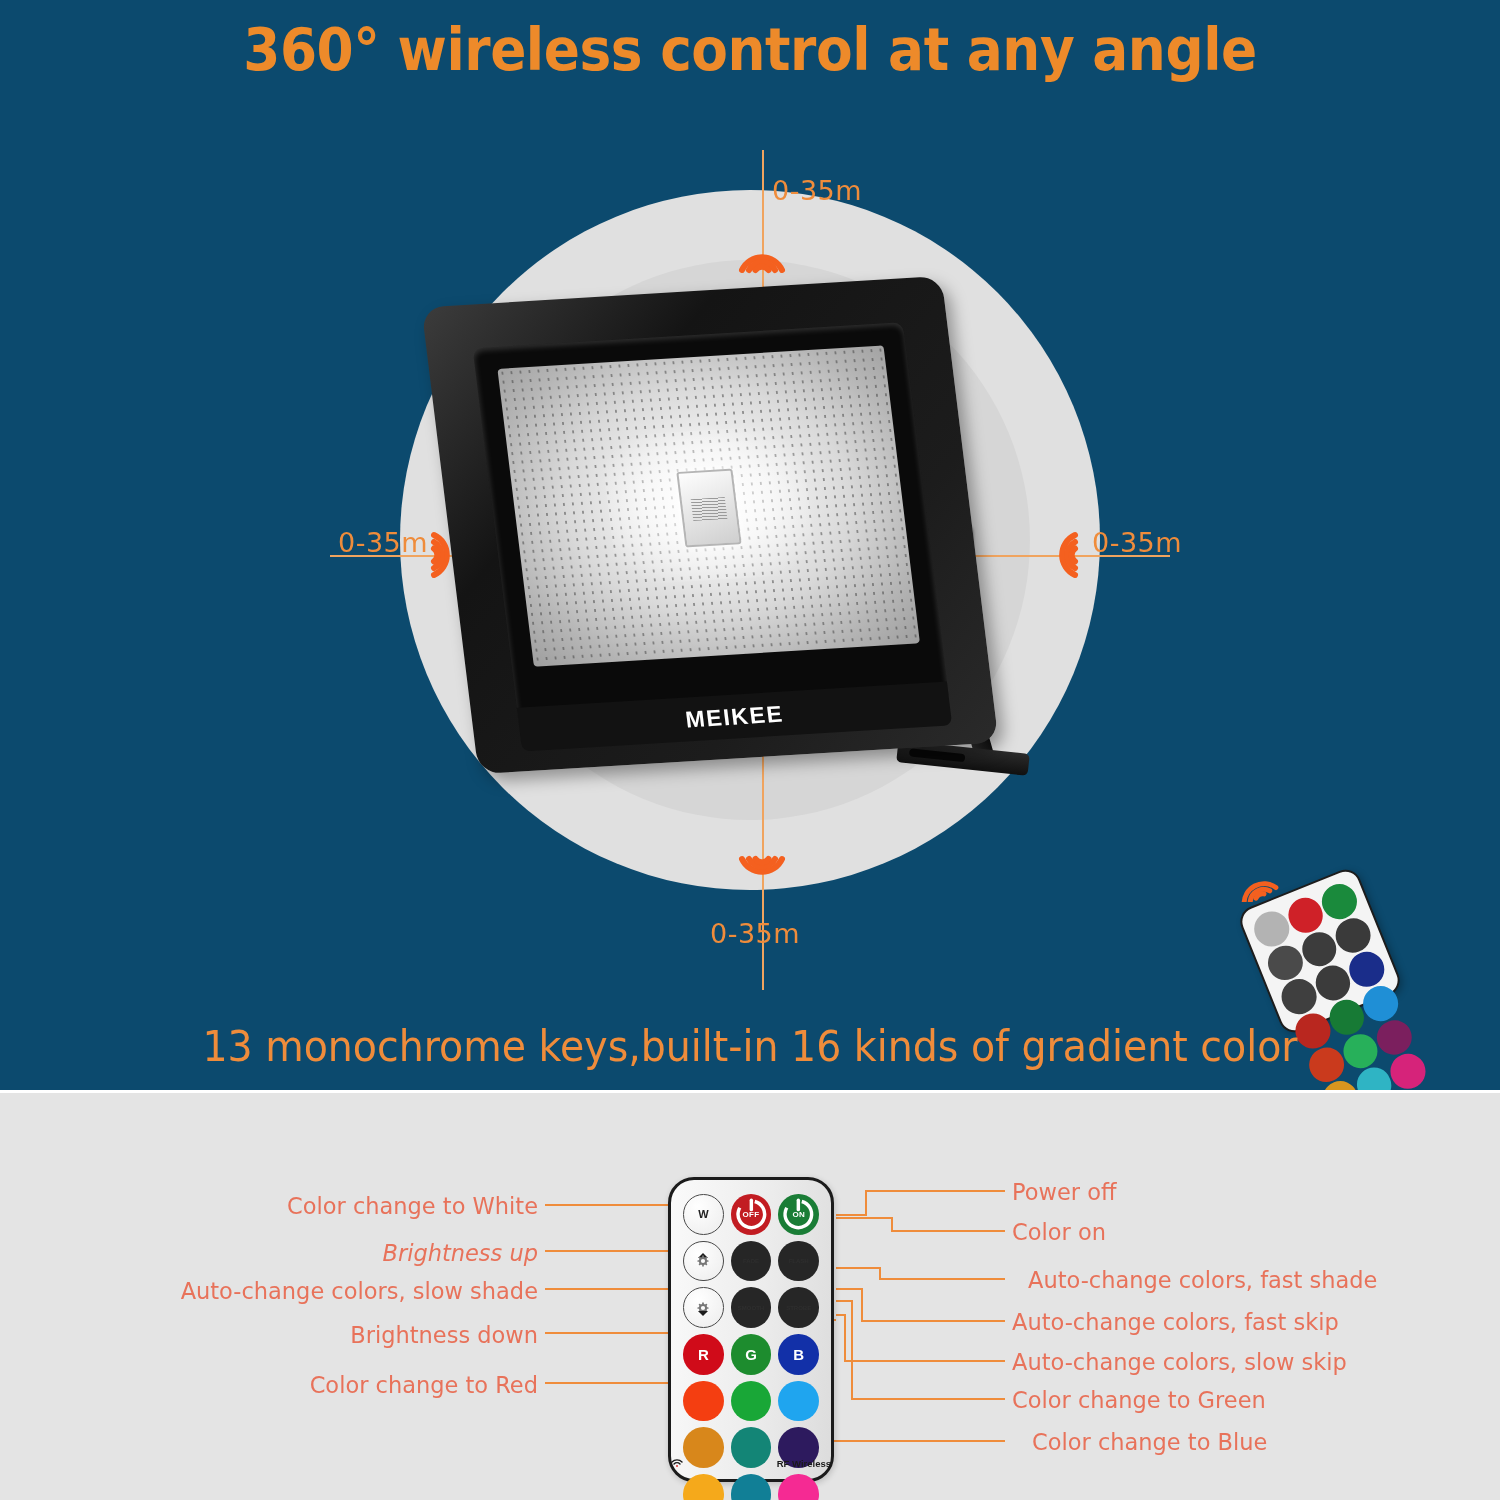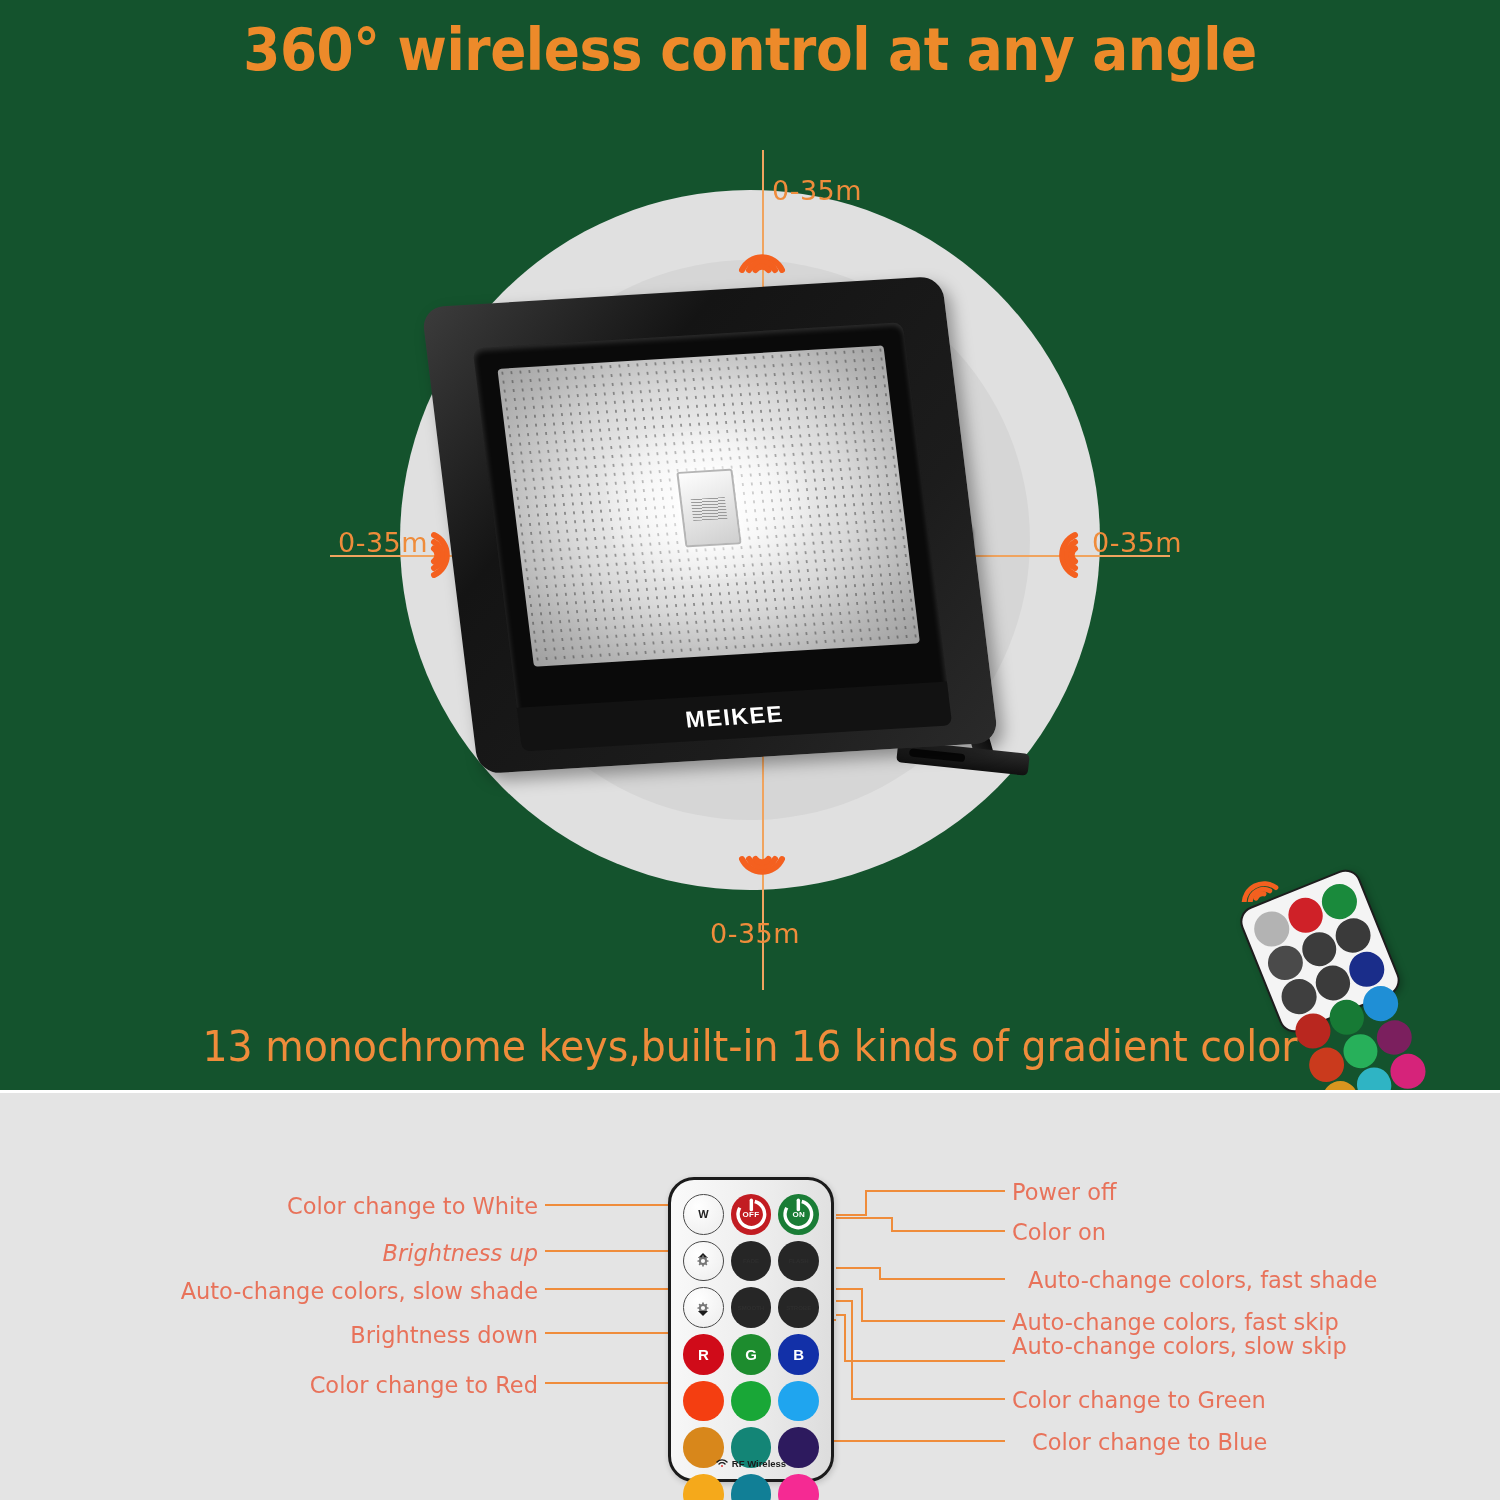--- a/index.html
+++ b/index.html
@@ -8,21 +8,21 @@
     background: #ffffff;
     font-family: "Liberation Sans", sans-serif;
     overflow: hidden;
     position: relative;
   }
 
   
   #top-section {
     position: absolute; left: 0; top: 0;
     width: 1500px; height: 1090px;
-    background: #14532d;
+    background: #0c4a6e;
     overflow: hidden;
   }
 
   #main-title {
     position: absolute; top: 16px; left: 0; width: 1500px;
     text-align: center;
     font-size: 58px;
     font-weight: bold;
     color: #ed8a2a;
     letter-spacing: -0.5px;
@@ -234,21 +234,21 @@
     color: #222;
     font-size: 11px;
   }
   .key.dark { background: radial-gradient(circle at 35% 28%, #4a4a4a, #161616); color: #2e2e2e; font-size: 6px; }
   .key.rgbtop { font-size: 15px; }
   #rf-line {
     position: absolute; left: 0; bottom: 10px; width: 100%;
     text-align: center;
     font-size: 9.5px; font-weight: bold; color: #1a1a1a;
     font-family: "Liberation Sans", sans-serif;
-    display: flex; align-items: center; justify-content: center; gap: 4px;
+    display: flex; align-items: center; justify-content: space-between; gap: 4px;
   }
 
   
   .callout {
     position: absolute;
     color: #e8725a;
     font-size: 22.5px;
     font-family: "DejaVu Sans", sans-serif;
     white-space: nowrap;
   }
@@ -479,17 +479,17 @@
       <div class="callout left" style="left: 538px; top: 147px; font-style: italic;">Brightness up</div>
       <div class="callout left" style="left: 538px; top: 185px;">Auto-change colors, slow shade</div>
       <div class="callout left" style="left: 538px; top: 229px;">Brightness down</div>
       <div class="callout left" style="left: 538px; top: 279px;">Color change to Red</div>
     </div>
   <div id="callouts-right">
       <div class="callout" style="left: 1012px; top: 86px;">Power off</div>
       <div class="callout" style="left: 1012px; top: 126px;">Color on</div>
       <div class="callout" style="left: 1012px; top: 174px; margin-left: 16px;">Auto-change colors, fast shade</div>
       <div class="callout" style="left: 1012px; top: 216px;">Auto-change colors, fast skip</div>
-      <div class="callout" style="left: 1012px; top: 240px;">Auto-change colors, slow skip</div>
+      <div class="callout" style="left: 1012px; top: 256px;">Auto-change colors, slow skip</div>
       <div class="callout" style="left: 1012px; top: 294px;">Color change to Green</div>
       <div class="callout" style="left: 1005px; top: 336px; margin-left: 27px;">Color change to Blue</div>
     </div>
 </div>
 
 </body></html>

